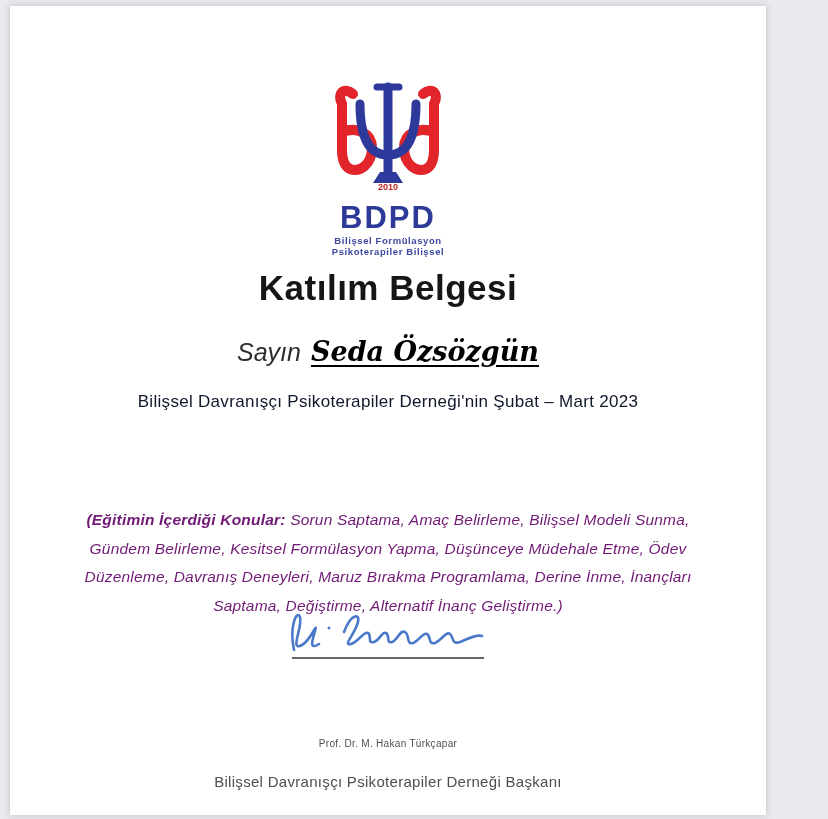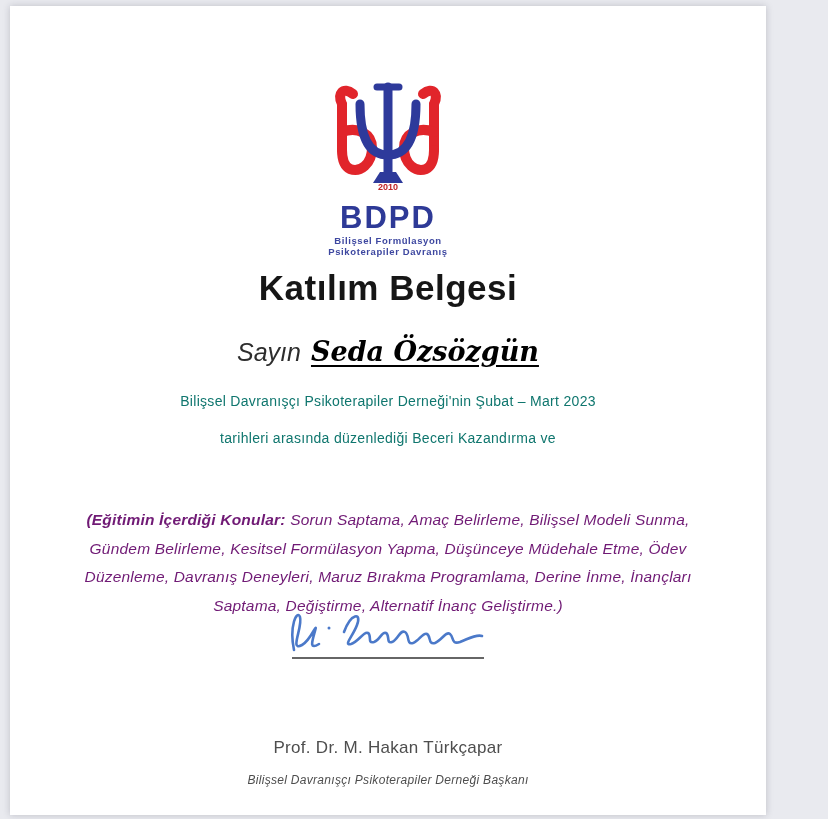--- a/index.html
+++ b/index.html
@@ -56,23 +56,23 @@
     font-weight: 700;
     font-size: 27px;
     color: #000;
     text-decoration: underline;
     text-underline-offset: 4px;
   }
 
   
   .body-text {
     top: 377px;
-    font-size: 14px;
+    font-size: 17px;
     line-height: 37px;
-    color: #0f766e;
+    color: #0f172a;
     letter-spacing: 0.3px;
   }
 
   
   .topics {
     top: 500px;
     width: 660px;
     margin: 0 auto;
     font-size: 15.5px;
     line-height: 28.5px;
@@ -80,22 +80,22 @@
     color: #701a75;
     letter-spacing: 0.2px;
   }
   .topics-lead { font-weight: 700; }
 
   
   .signature-block { top: 598px; display: flex; flex-direction: column; align-items: center; }
   .sig-line { width: 192px; height: 2px; background: #666; margin-top: -3px; }
 
   
-  .footer-name  { top: 732px; font-size: 17px; color: #4e4e4e; letter-spacing: 0.3px; }
-  .footer-title { top: 767px; font-size: 12px; color: #4e4e4e; letter-spacing: 0.3px; font-style: italic; }
+  .footer-name  { top: 732px; font-size: 10px; color: #4e4e4e; letter-spacing: 0.3px; }
+  .footer-title { top: 767px; font-size: 15px; color: #4e4e4e; letter-spacing: 0.3px; }
 </style>
 </head>
 <body>
 
 <div class="page">
 
   <div class="centered logo-wrap">
     <svg class="logo-mark" width="136" height="112" viewBox="0 0 136 112" aria-hidden="true">
 
       <g fill="none" stroke="#e1252b" stroke-width="10" stroke-linecap="round">
@@ -111,32 +111,31 @@
       <g fill="none" stroke="#2e3a9b" stroke-linecap="round">
         <path d="M40,24 C40,60 50,75 68,75 C86,75 96,60 96,24" stroke-width="9"></path>
         <line x1="68" y1="7" x2="68" y2="93" stroke-width="9"></line>
         <line x1="57" y1="7" x2="79" y2="7" stroke-width="7"></line>
       </g>
       <path d="M60,92 L76,92 L83,103 L53,103 Z" fill="#2e3a9b"></path>
       <text x="68" y="110" font-size="9" font-weight="bold" fill="#c02428" text-anchor="middle" font-family="Liberation Sans, sans-serif">2010</text>
     </svg>
     <div class="logo-acronym">BDPD</div>
     <div class="logo-orgline">Bilişsel Formülasyon</div>
-    <div class="logo-orgline">Psikoterapiler Davranış</div>
+    <div class="logo-orgline">Psikoterapiler Bilişsel</div>
   </div>
 
   <div class="centered cert-title">Katılım Belgesi</div>
 
   <div class="centered salute-line">
     <span class="salute-word">Sayın</span><span class="recipient-name">Seda Özsözgün</span>
   </div>
 
   <div class="centered body-text">
     <div>Bilişsel Davranışçı Psikoterapiler Derneği'nin Şubat – Mart 2023</div>
-    <div>tarihleri arasında düzenlediği Beceri Kazandırma ve</div>
   </div>
 
   <div class="centered" style="top:500px;">
     <p class="topics" style="position:static;">
       <span class="topics-lead">(Eğitimin İçerdiği Konular:</span><span> Sorun Saptama, Amaç Belirleme, Bilişsel Modeli Sunma, Gündem Belirleme, Kesitsel Formülasyon Yapma, Düşünceye Müdehale Etme, Ödev Düzenleme, Davranış Deneyleri, Maruz Bırakma Programlama, Derine İnme, İnançları Saptama, Değiştirme, Alternatif İnanç Geliştirme.)</span>
     </p>
   </div>
 
   <div class="centered signature-block">
     <svg width="212" height="56" viewBox="0 0 212 56" aria-hidden="true">

